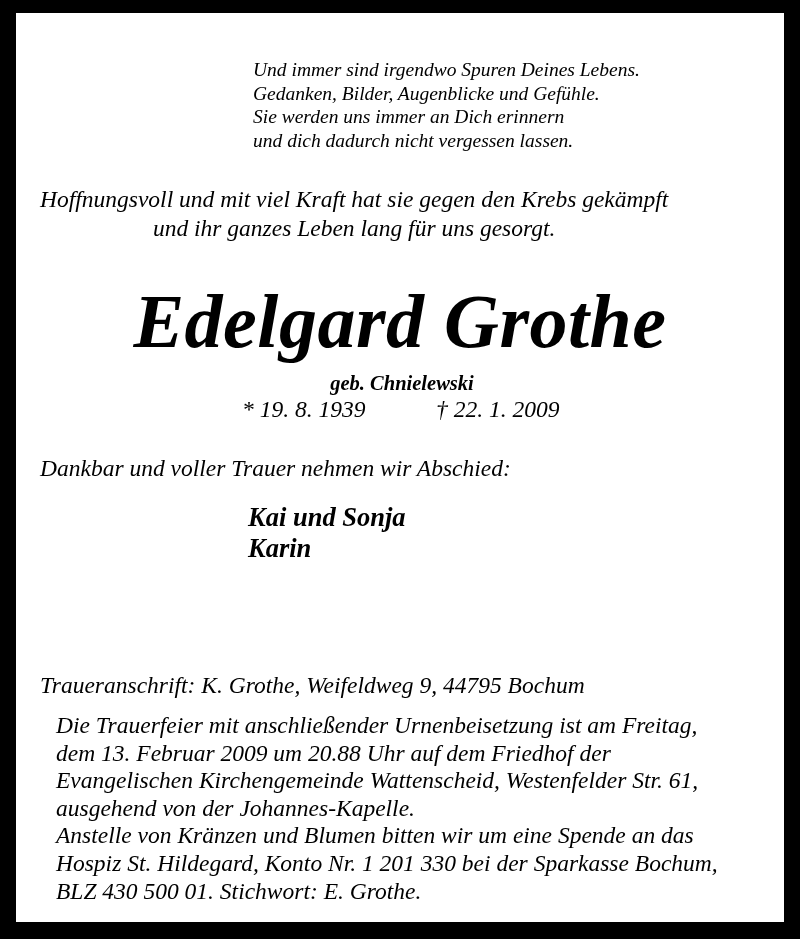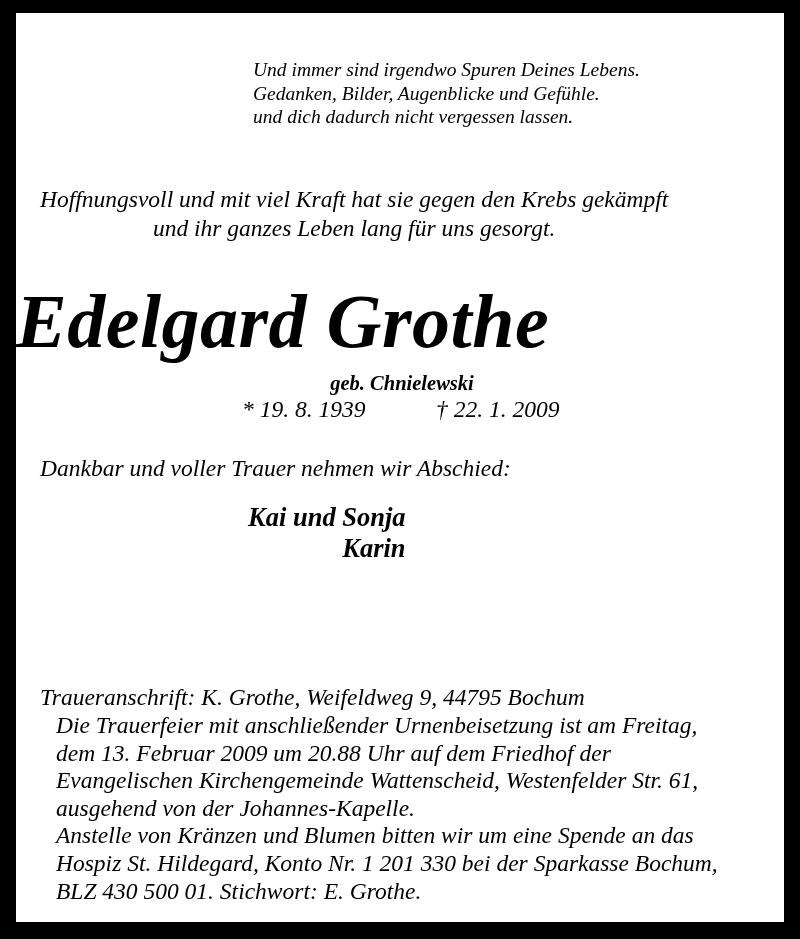--- a/index.html
+++ b/index.html
@@ -53,20 +53,21 @@
       left: 24px;
       top: 172px;
       font-size: 23.5px;
       line-height: 29px;
       text-align: center;
     }
     
     .name {
       left: 0;
       width: 768px;
+      text-align: center;
       top: 265px;
       font-size: 76px;
       line-height: 86px;
       font-weight: bold;
       letter-spacing: 0.5px;
     }
     .maiden {
       left: 0;
       width: 772px;
       text-align: center;
@@ -89,46 +90,45 @@
       top: 441px;
       font-size: 23.5px;
       line-height: 28px;
     }
     .mourners {
       left: 232px;
       top: 489px;
       font-size: 26.5px;
       line-height: 31px;
       font-weight: bold;
-      text-align: right;
     }
     .address {
       left: 24px;
       top: 658px;
       font-size: 23.5px;
       line-height: 28px;
-      margin-top: 12px;
     }
     .service {
       left: 24px;
       top: 699px;
       font-size: 23.5px;
       line-height: 27.6px;
       margin-left: 16px;
     }
   </style>
 </head>
 <body>
 
 <div class="frame">
   <div class="sheet">
 
     <div class="blk poem">
       <span class="line">Und immer sind irgendwo Spuren Deines Lebens.</span>
       <span class="line">Gedanken, Bilder, Augenblicke und Gefühle.</span>
+      <span class="line">Sie werden uns immer an Dich erinnern</span>
       <span class="line">und dich dadurch nicht vergessen lassen.</span>
     </div>
 
     <div class="blk intro">
       <span class="line">Hoffnungsvoll und mit viel Kraft hat sie gegen den Krebs gekämpft</span>
       <span class="line">und ihr ganzes Leben lang für uns gesorgt.</span>
     </div>
 
     <div class="blk name">Edelgard Grothe</div>
 

